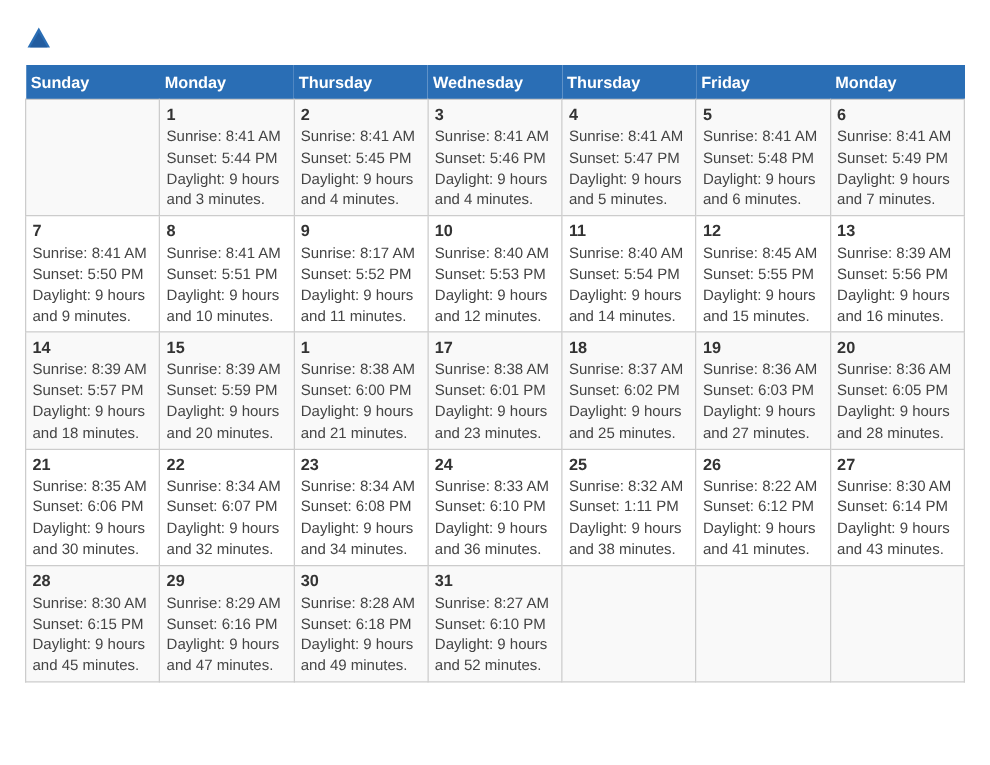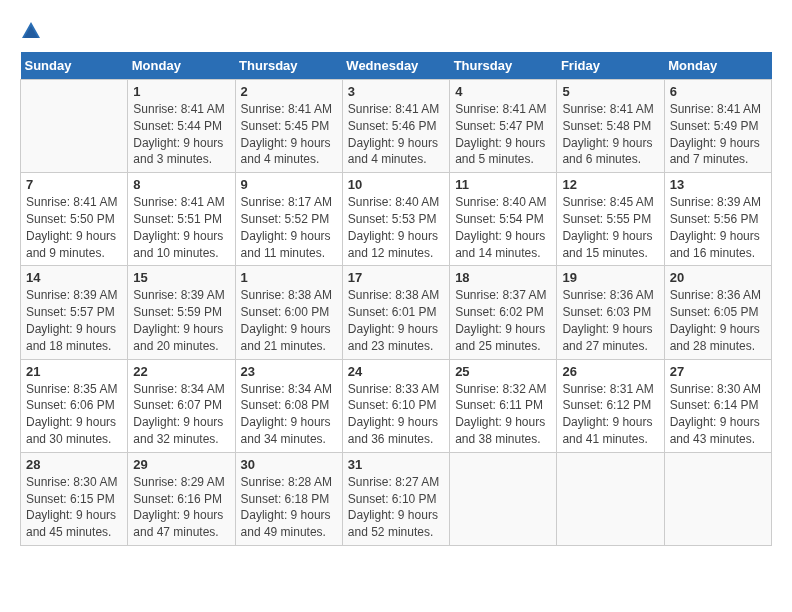--- a/index.html
+++ b/index.html
@@ -293,27 +293,27 @@
         <td>
           <span class="day-number">24</span>
           <div class="day-info">Sunrise: 8:33 AM
 Sunset: 6:10 PM
 Daylight: 9 hours
 and 36 minutes.</div>
         </td>
         <td>
           <span class="day-number">25</span>
           <div class="day-info">Sunrise: 8:32 AM
-Sunset: 6:11 PM
+Sunset: 1:11 PM
 Daylight: 9 hours
 and 38 minutes.</div>
         </td>
         <td>
           <span class="day-number">26</span>
-          <div class="day-info">Sunrise: 8:31 AM
+          <div class="day-info">Sunrise: 8:22 AM
 Sunset: 6:12 PM
 Daylight: 9 hours
 and 41 minutes.</div>
         </td>
         <td>
           <span class="day-number">27</span>
           <div class="day-info">Sunrise: 8:30 AM
 Sunset: 6:14 PM
 Daylight: 9 hours
 and 43 minutes.</div>

